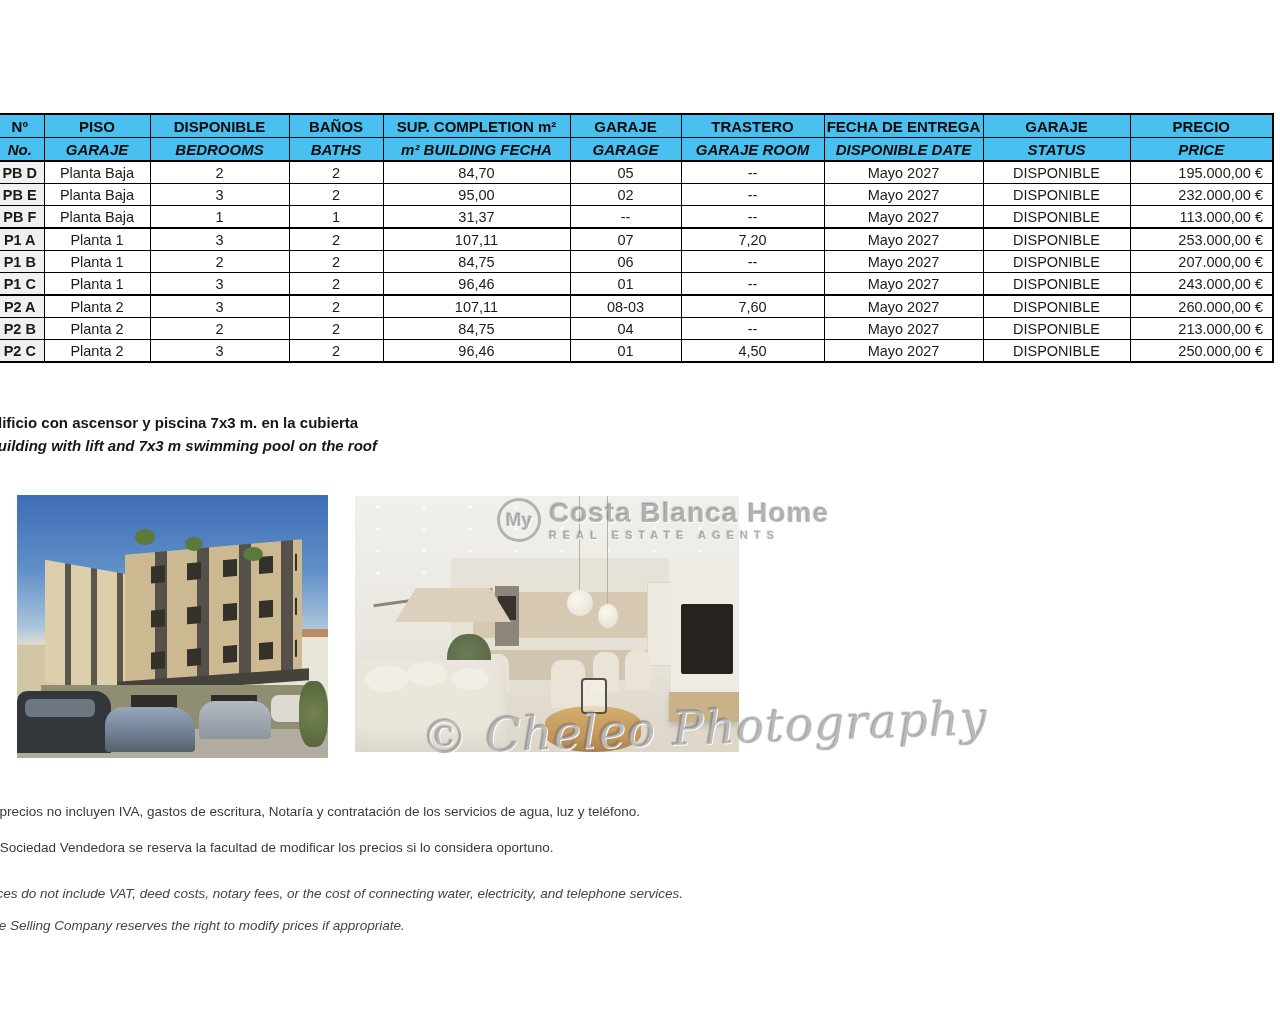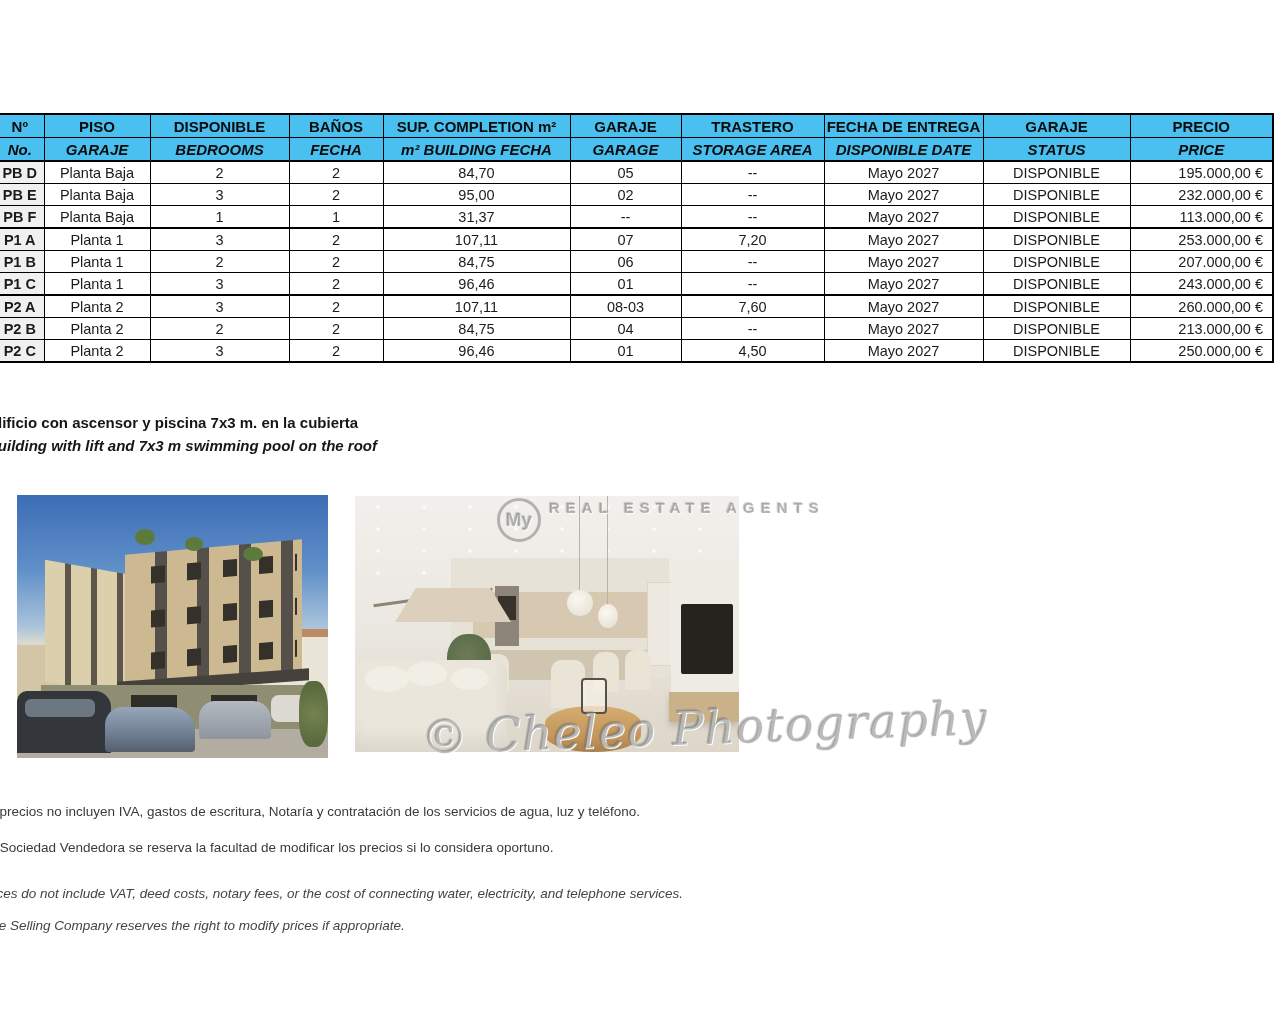--- a/index.html
+++ b/index.html
@@ -90,21 +90,21 @@
   .coffee-table{left:190px;top:210px;width:96px;height:46px;border-radius:50%/38%;
      background:linear-gradient(180deg,#d6ac70 0%,#c1955b 70%,#a87f4c 100%);}
   .lantern{left:226px;top:182px;width:22px;height:32px;border:2px solid #55504a;border-radius:4px;background:rgba(250,245,235,.6);}
 
   
   .wm-top{left:497px;top:498px;display:flex;align-items:flex-start;gap:8px;
      color:rgba(128,128,128,.58);text-shadow:1px 1px 1px rgba(255,255,255,.9),-1px -1px 1px rgba(70,70,70,.25);}
   .wm-circle{width:38px;height:38px;border:3px solid rgba(128,128,128,.55);border-radius:50%;
      display:flex;align-items:center;justify-content:center;font-weight:bold;font-size:19px;}
   .wm-main{font-weight:bold;font-size:28px;line-height:30px;letter-spacing:1px;}
-  .wm-sub{font-size:15px;letter-spacing:6px;font-weight:bold;margin-top:1px;}
+  .wm-sub{font-size:11px;letter-spacing:6px;font-weight:bold;margin-top:1px;}
   .wm-bottom{left:421px;top:700px;font-family:"DejaVu Serif",serif;font-style:italic;
      font-size:47px;letter-spacing:1px;color:rgba(142,142,142,.6);transform:rotate(-2deg);
      text-shadow:1px 1px 0 rgba(255,255,255,.95),-1px -1px 1px rgba(80,80,80,.35);}
 </style>
 </head>
 <body>
 
 <div class="page">
 
   <table class="price">
@@ -130,24 +130,24 @@
           <th>GARAJE</th>
           <th>TRASTERO</th>
           <th>FECHA DE ENTREGA</th>
           <th>GARAJE</th>
           <th>PRECIO</th>
         </tr>
         <tr class="hdr-en">
           <th>No.</th>
           <th>GARAJE</th>
           <th>BEDROOMS</th>
-          <th>FECHA</th>
+          <th>BATHS</th>
           <th>m² BUILDING FECHA</th>
           <th>GARAGE</th>
-          <th>STORAGE AREA</th>
+          <th>GARAJE ROOM</th>
           <th>DISPONIBLE DATE</th>
           <th>STATUS</th>
           <th>PRICE</th>
         </tr>
       </thead>
     <tbody>
         <tr>
           <td class="rowlabel-cell">PB D</td>
           <td>Planta Baja</td>
           <td>2</td>
@@ -319,20 +319,21 @@
     <div class="cushion" style="left:96px;top:172px;width:38px;height:22px"></div>
     <div class="coffee-table"></div>
     <div class="lantern"></div>
   </div>
 
   <div class="abs wm-top">
     <div class="wm-circle">
       <span>My</span>
     </div>
     <div>
+      <div class="wm-main">Costa Blanca Home</div>
       <div class="wm-sub">REAL ESTATE AGENTS</div>
     </div>
   </div>
   <div class="abs wm-bottom">© Cheleo Photography</div>
 
   <div class="abs disc disc-es-1">Los precios no incluyen IVA, gastos de escritura, Notaría y contratación de los servicios de agua, luz y teléfono.</div>
   <div class="abs disc disc-es-2">La Sociedad Vendedora se reserva la facultad de modificar los precios si lo considera oportuno.</div>
   <div class="abs disc it disc-en-1">Prices do not include VAT, deed costs, notary fees, or the cost of connecting water, electricity, and telephone services.</div>
   <div class="abs disc it disc-en-2">The Selling Company reserves the right to modify prices if appropriate.</div>
 

